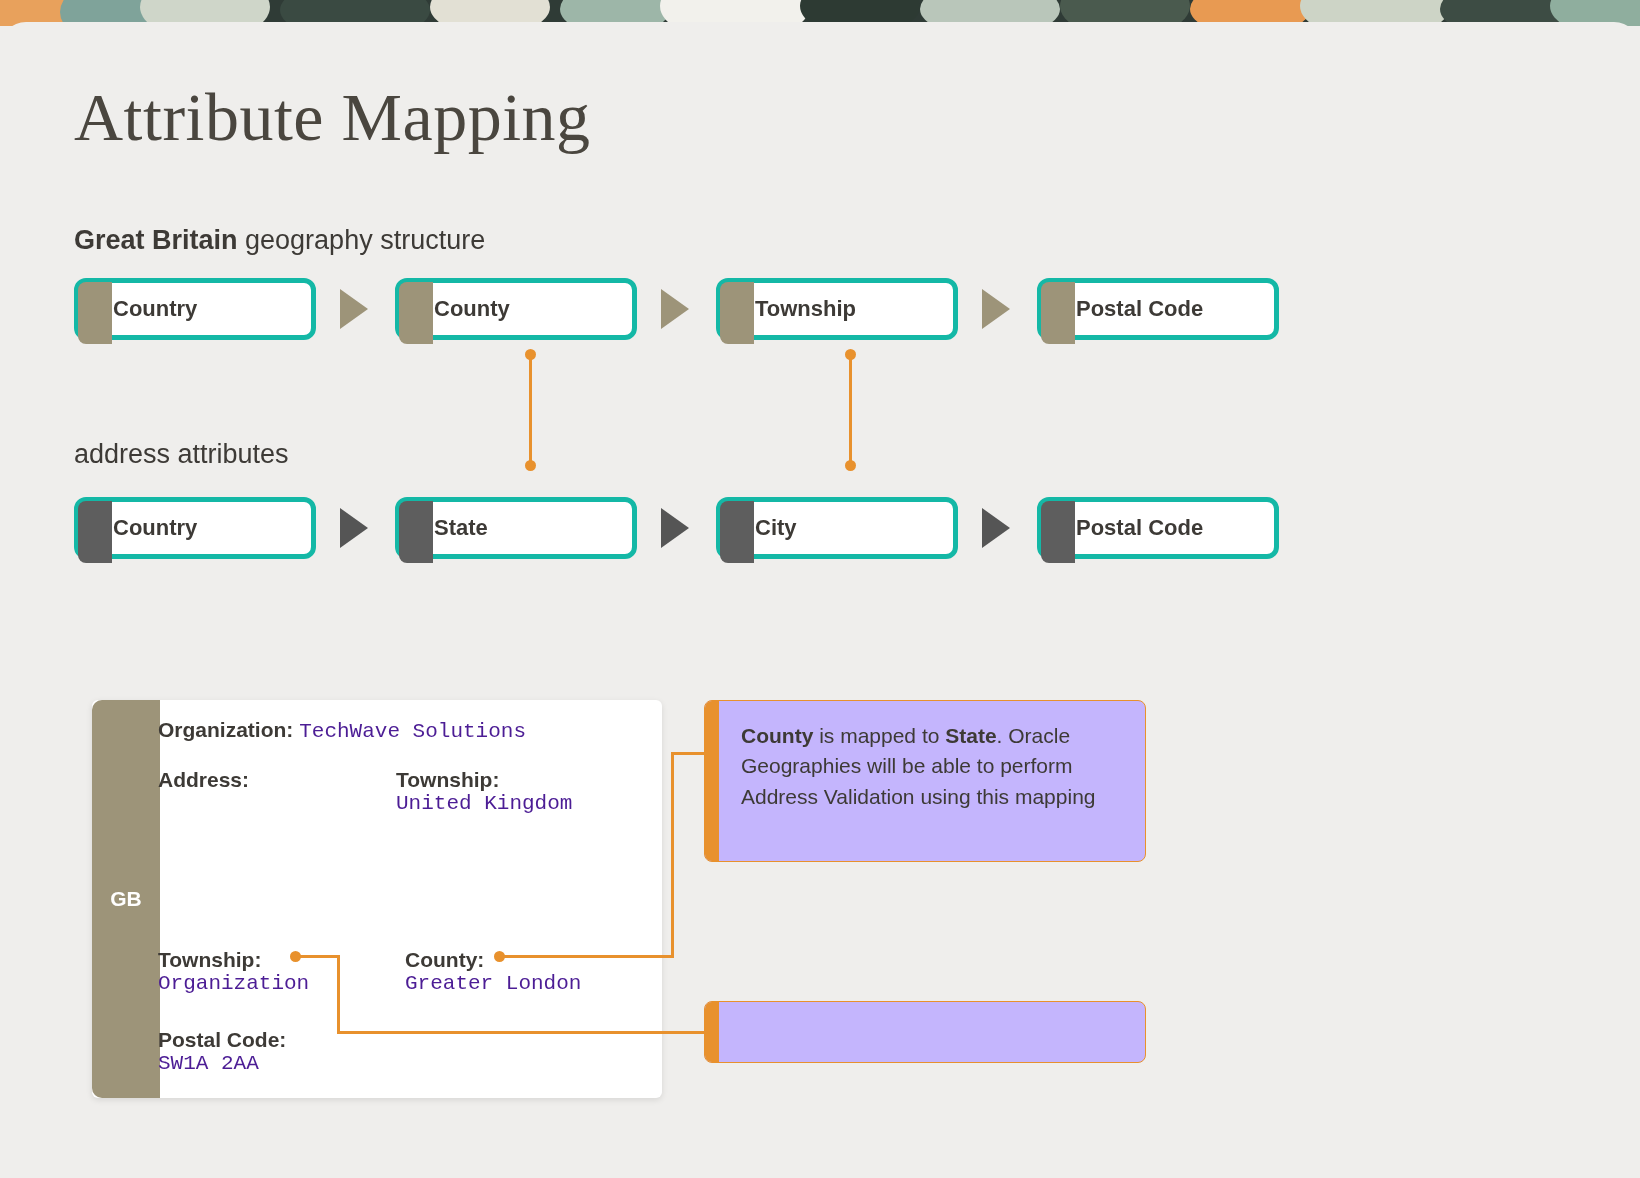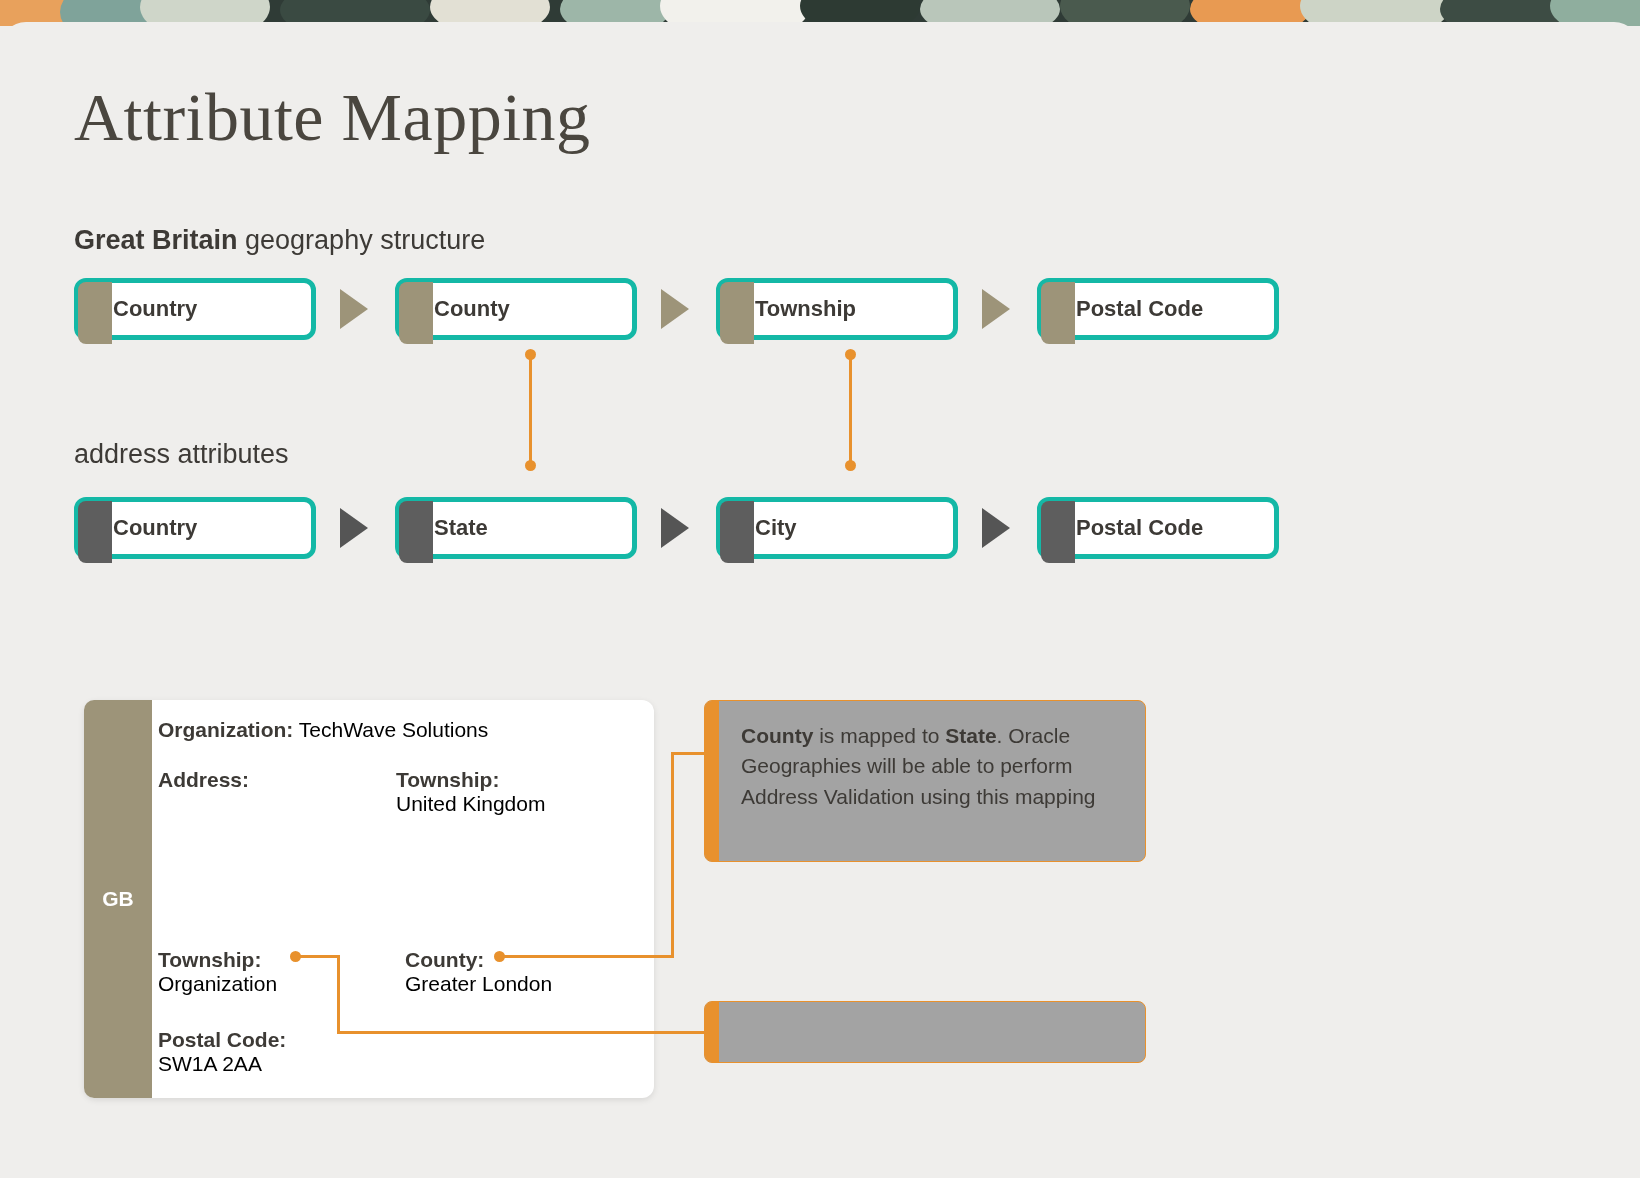--- a/index.html
+++ b/index.html
@@ -107,58 +107,58 @@
     position: absolute;
     width: 11px;
     height: 11px;
     border-radius: 50%;
     background: #e8912d;
   }
 
   
   .record-card {
     position: absolute;
-    left: 84px;
+    left: 92px;
     top: 700px;
     width: 570px;
     height: 398px;
     background: #ffffff;
-    border-radius: 12px;
+    border-radius: 6px;
     box-shadow: 0 2px 6px rgba(0,0,0,0.10);
     box-sizing: border-box;
   }
   .record-card .side {
     position: absolute;
     left: 0; top: 0;
     width: 68px;
     height: 398px;
     background: #9d9479;
     border-radius: 10px 0 0 10px;
     color: #ffffff;
     font-size: 21px;
     font-weight: bold;
     display: flex;
     align-items: center;
     justify-content: center;
   }
   .rec-row { position: absolute; }
   .rec-key { font-weight: bold; color: #3d3a36; }
-  .rec-val { color: #000000; }
+  .rec-val { color: #4c1d95; font-family: Liberation Mono, monospace; }
 
   #rec-org     { left: 158px; top: 718px; font-size: 21px; }
   #rec-address { left: 158px; top: 768px; width: 215px; font-size: 21px; }
   #rec-country { left: 396px; top: 768px; width: 210px; font-size: 21px; }
   #rec-township{ left: 158px; top: 948px; width: 200px; font-size: 21px; }
   #rec-county  { left: 390px; top: 948px; width: 210px; font-size: 21px; margin-left: 15px; }
   #rec-postal  { left: 158px; top: 1028px; width: 250px; font-size: 21px; }
 
   
   .callout {
     position: absolute;
-    background: #a3a3a3;
+    background: #c4b5fd;
     border: 1px solid #e8912d;
     border-radius: 8px;
     box-sizing: border-box;
     font-size: 21px;
     line-height: 1.45;
     color: #3d3a36;
     padding: 20px 24px 20px 36px;
   }
   .callout .bar {
     position: absolute;

